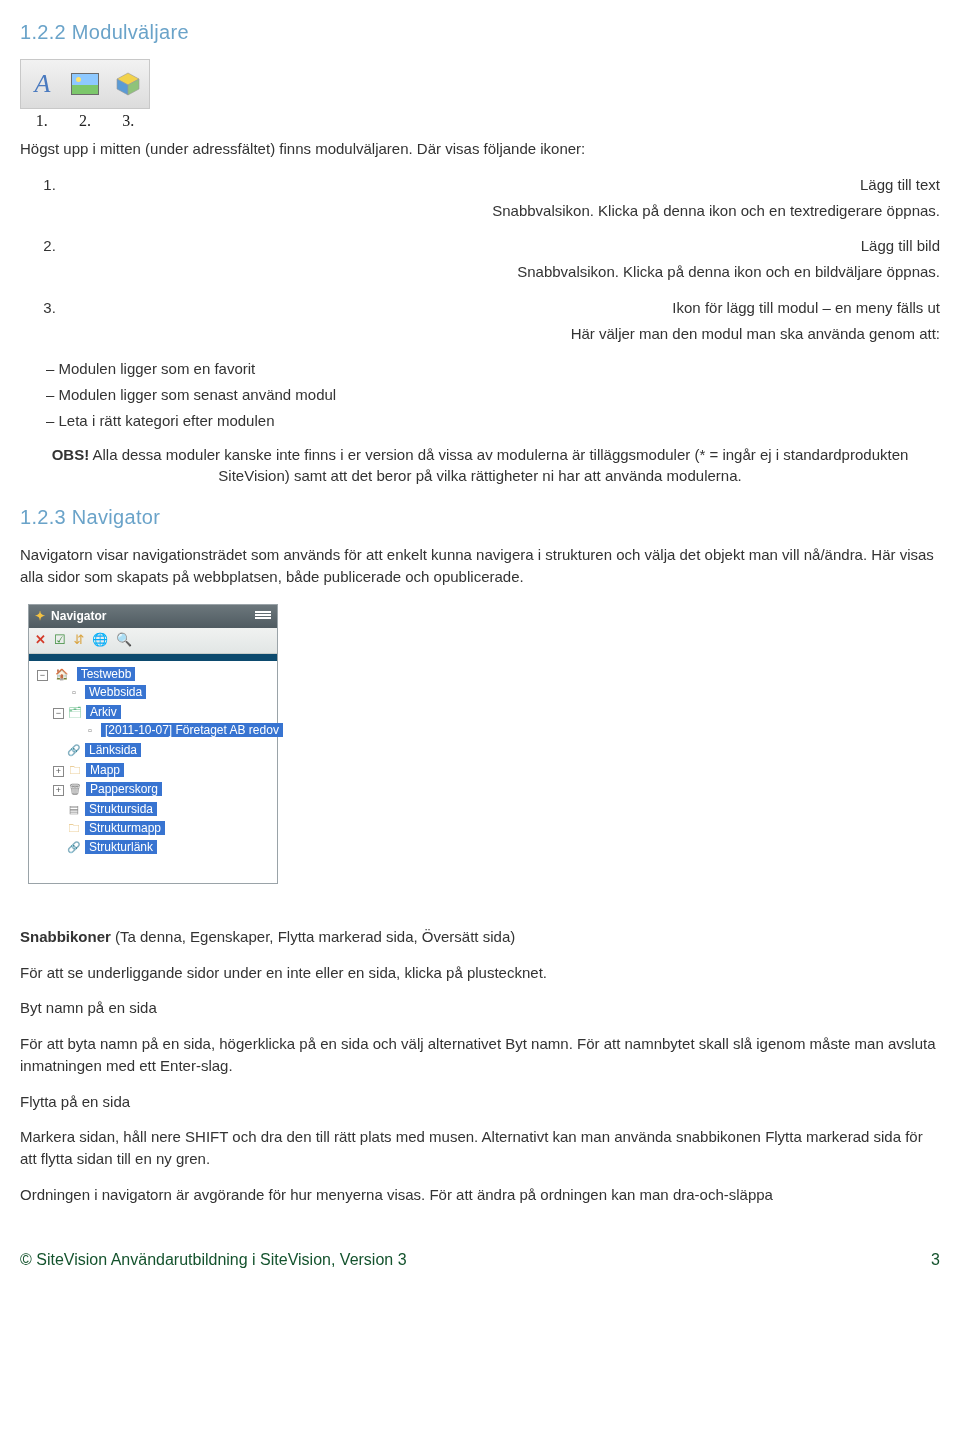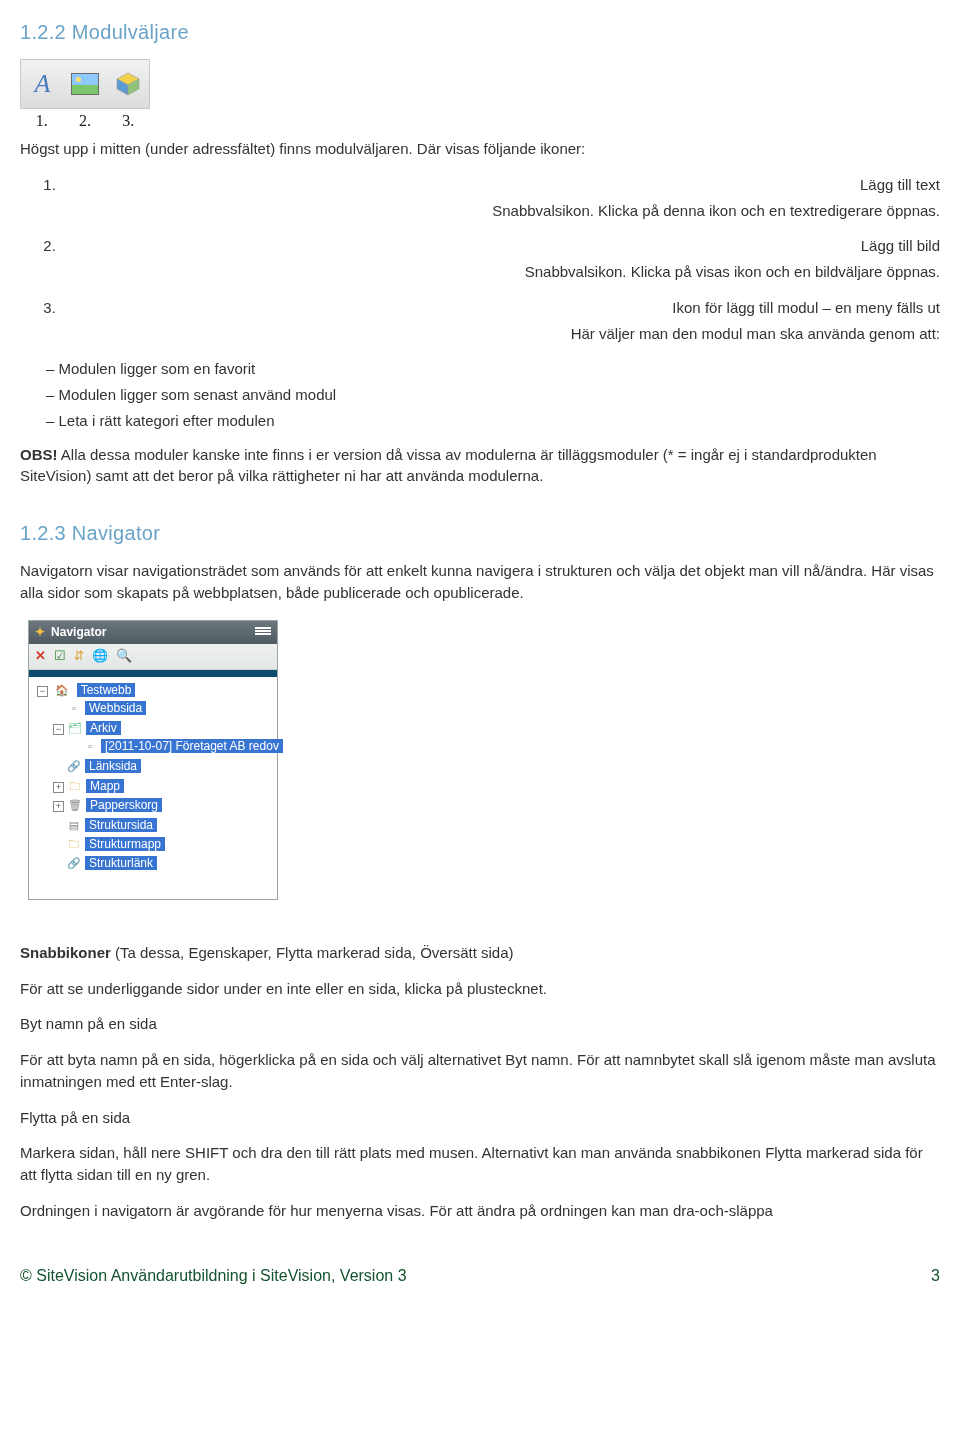--- a/index.html
+++ b/index.html
@@ -141,21 +141,21 @@
   }
   .tree-li .notoggle { display:inline-block; width:13px; }
   .tree-li .ticon { display:inline-block; width:16px; text-align:center; margin-right:3px; font-size:11px;}
   .tree-li.selected .lbl {
     background: #3874d1;
     color: #fff;
     padding: 0 4px;
   }
   .italic { }
   .bold { font-weight: bold; }
-  .para-space { margin-bottom: 32px; }
+  .para-space { margin-bottom: 16px; text-align: center; }
   .footer {
     display: flex;
     justify-content: space-between;
     font-size: 16px;
     color: #14532d;
     margin-top: 42px;
   }
   .tool-icon.text-A {
     font-size: 26px;
     font-style: italic;
@@ -207,21 +207,21 @@
 
 <p class="lead">Högst upp i mitten (under adressfältet) finns modulväljaren. Där visas följande ikoner:</p>
 
 <ol class="steps">
   <li>
     <span class="step-title">Lägg till text</span>
     <span>Snabbvalsikon. Klicka på denna ikon och en textredigerare öppnas.</span>
   </li>
   <li>
     <span class="step-title">Lägg till bild</span>
-    <span>Snabbvalsikon. Klicka på visas ikon och en bildväljare öppnas.</span>
+    <span>Snabbvalsikon. Klicka på denna ikon och en bildväljare öppnas.</span>
   </li>
   <li>
     <span class="step-title">Ikon för lägg till modul – en meny fälls ut</span>
     <span>Här väljer man den modul man ska använda genom att:</span>
   </li>
 </ol>
 
 <ul class="dash">
   <li>Modulen ligger som en favorit</li>
   <li>Modulen ligger som senast använd modul</li>
@@ -290,21 +290,21 @@
           <li class="tree-li">
             <span class="notoggle"></span><span class="ticon treeicon-link">🔗</span><span class="lbl">Strukturlänk</span>
           </li>
         </ul>
       </li>
     </ul>
   </div>
 </div>
 
 <p>
-  <span class="bold">Snabbikoner</span><span> (Ta dessa, Egenskaper, Flytta markerad sida, Översätt sida)</span>
+  <span class="bold">Snabbikoner</span><span> (Ta denna, Egenskaper, Flytta markerad sida, Översätt sida)</span>
 </p>
 
 <p>För att se underliggande sidor under en inte eller en sida, klicka på plustecknet.</p>
 
 <p class="italic"> Byt namn på en sida</p>
 
 <p>
   <span>För att byta namn på en sida, högerklicka på en sida och välj alternativet </span><span class="italic">Byt namn</span><span>. För att namnbytet skall slå igenom måste man avsluta inmatningen med ett Enter-slag.</span>
 </p>
 

